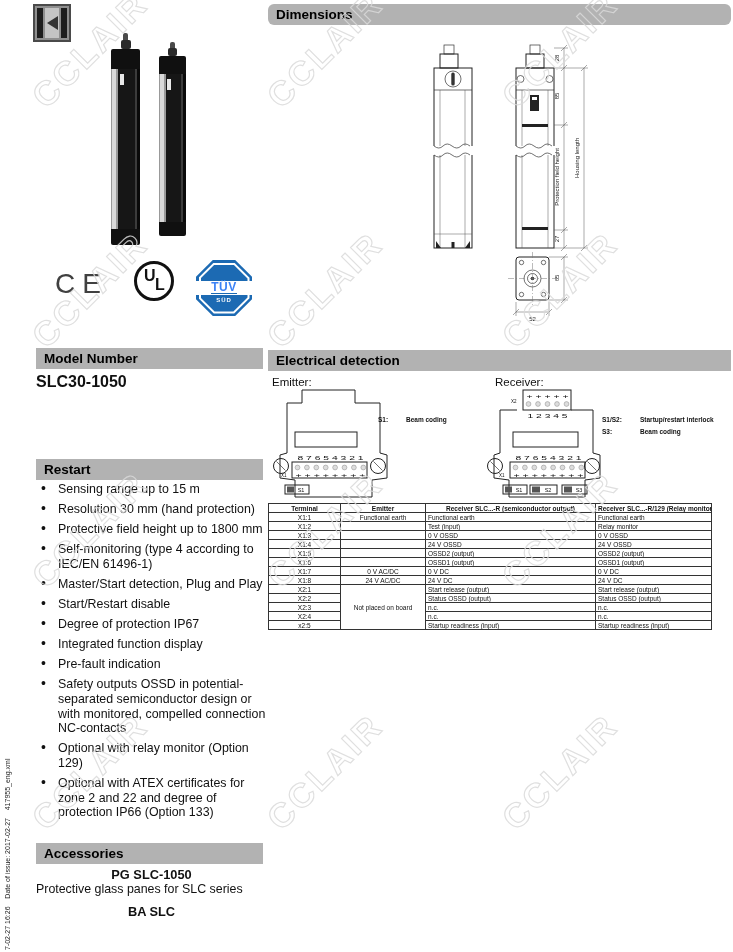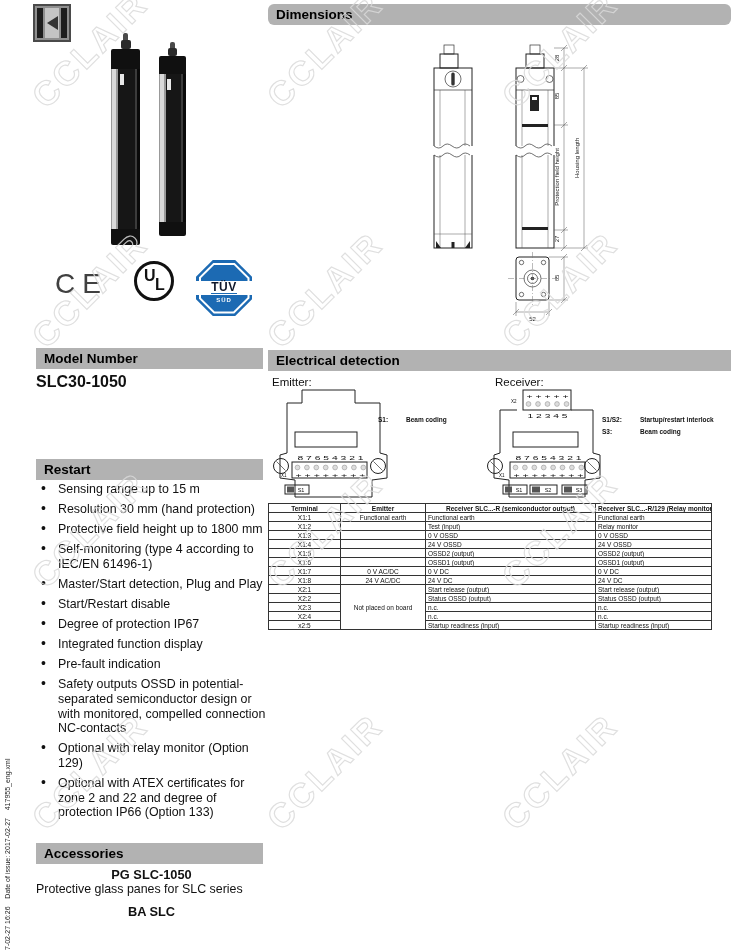--- a/index.html
+++ b/index.html
@@ -38,21 +38,21 @@
   .ul{position:absolute;left:134px;top:261px;width:40px;height:40px;border:3px solid #111;
       border-radius:50%;box-sizing:border-box;}
   .ul .u{position:absolute;left:7px;top:3px;font-size:16px;font-weight:bold;}
   .ul .l{position:absolute;left:18px;top:12px;font-size:16px;font-weight:bold;}
   .octa{clip-path:polygon(30% 0,70% 0,100% 30%,100% 70%,70% 100%,30% 100%,0 70%,0 30%);}
   .tuv{position:absolute;left:196px;top:260px;width:56px;height:56px;background:#1c6ab3;}
   .tuv-ring{position:absolute;inset:2.5px;background:#fff;}
   .tuv-core{position:absolute;inset:4.5px;background:#1c6ab3;}
   .tuv-band{position:absolute;left:0;right:0;top:21px;height:14px;background:#fff;
       display:flex;align-items:center;justify-content:center;}
-  .tuv-text{font-size:12px;font-weight:bold;color:#0f172a;border-bottom:1.5px solid #1c6ab3;
+  .tuv-text{font-size:12px;font-weight:bold;color:#3b82f6;border-bottom:1.5px solid #1c6ab3;
       line-height:11px;letter-spacing:.5px;}
   .tuv-sud{position:absolute;left:0;right:0;top:37px;text-align:center;font-size:6px;
       font-weight:bold;color:#fff;letter-spacing:1px;}
 
   
   .bar{position:absolute;background:#b2b2b2;height:21px;box-sizing:border-box;
       font-size:13.5px;font-weight:bold;padding:3px 0 0 8px;color:#000;}
   .bar-left{left:36px;width:227px;}
   .bar-right{left:268px;width:463px;}
 

